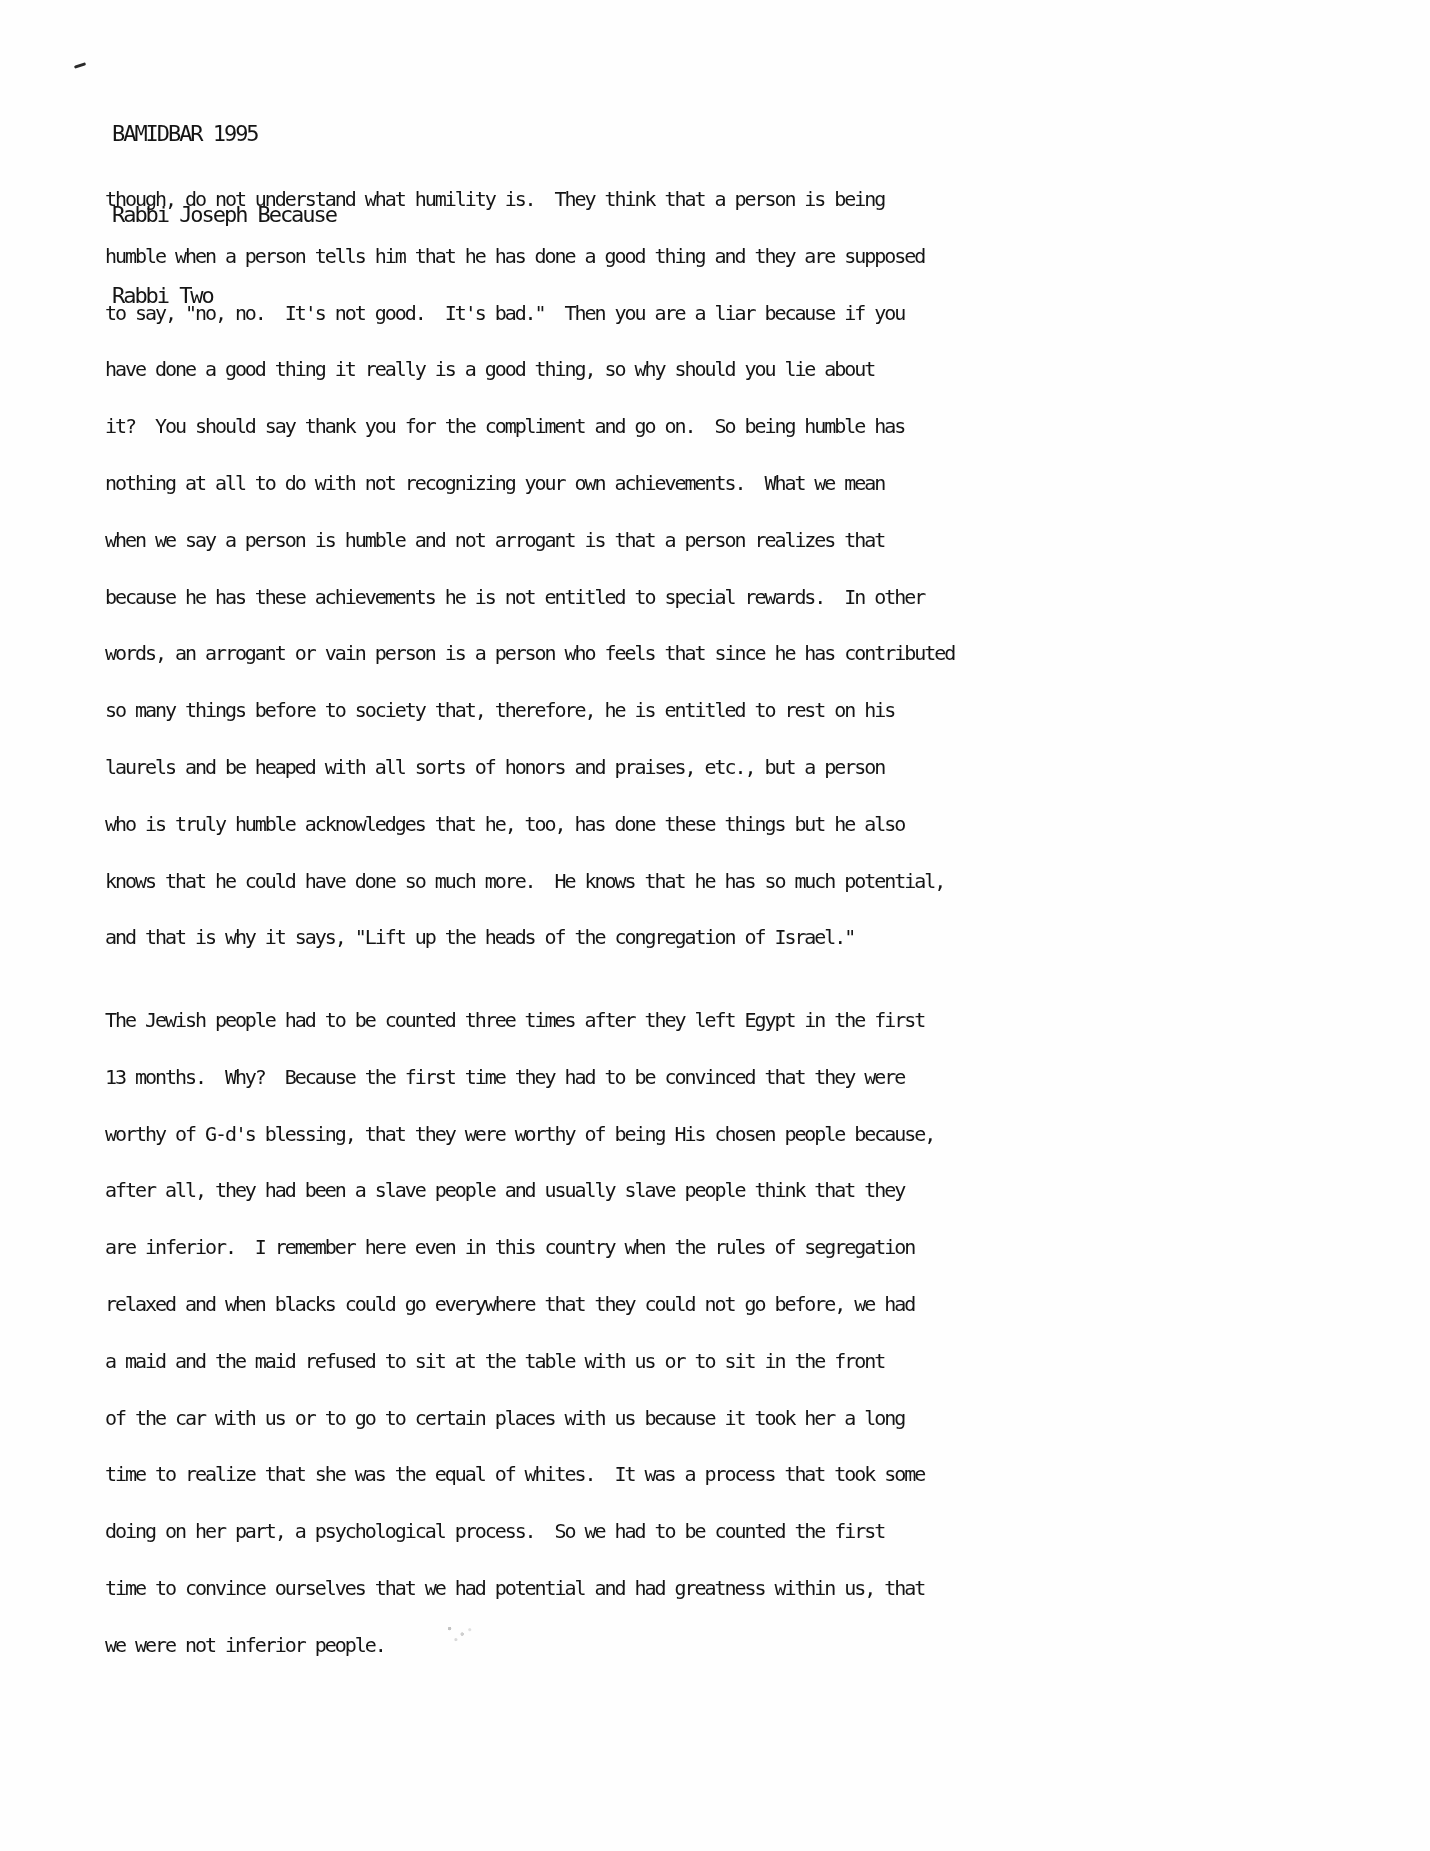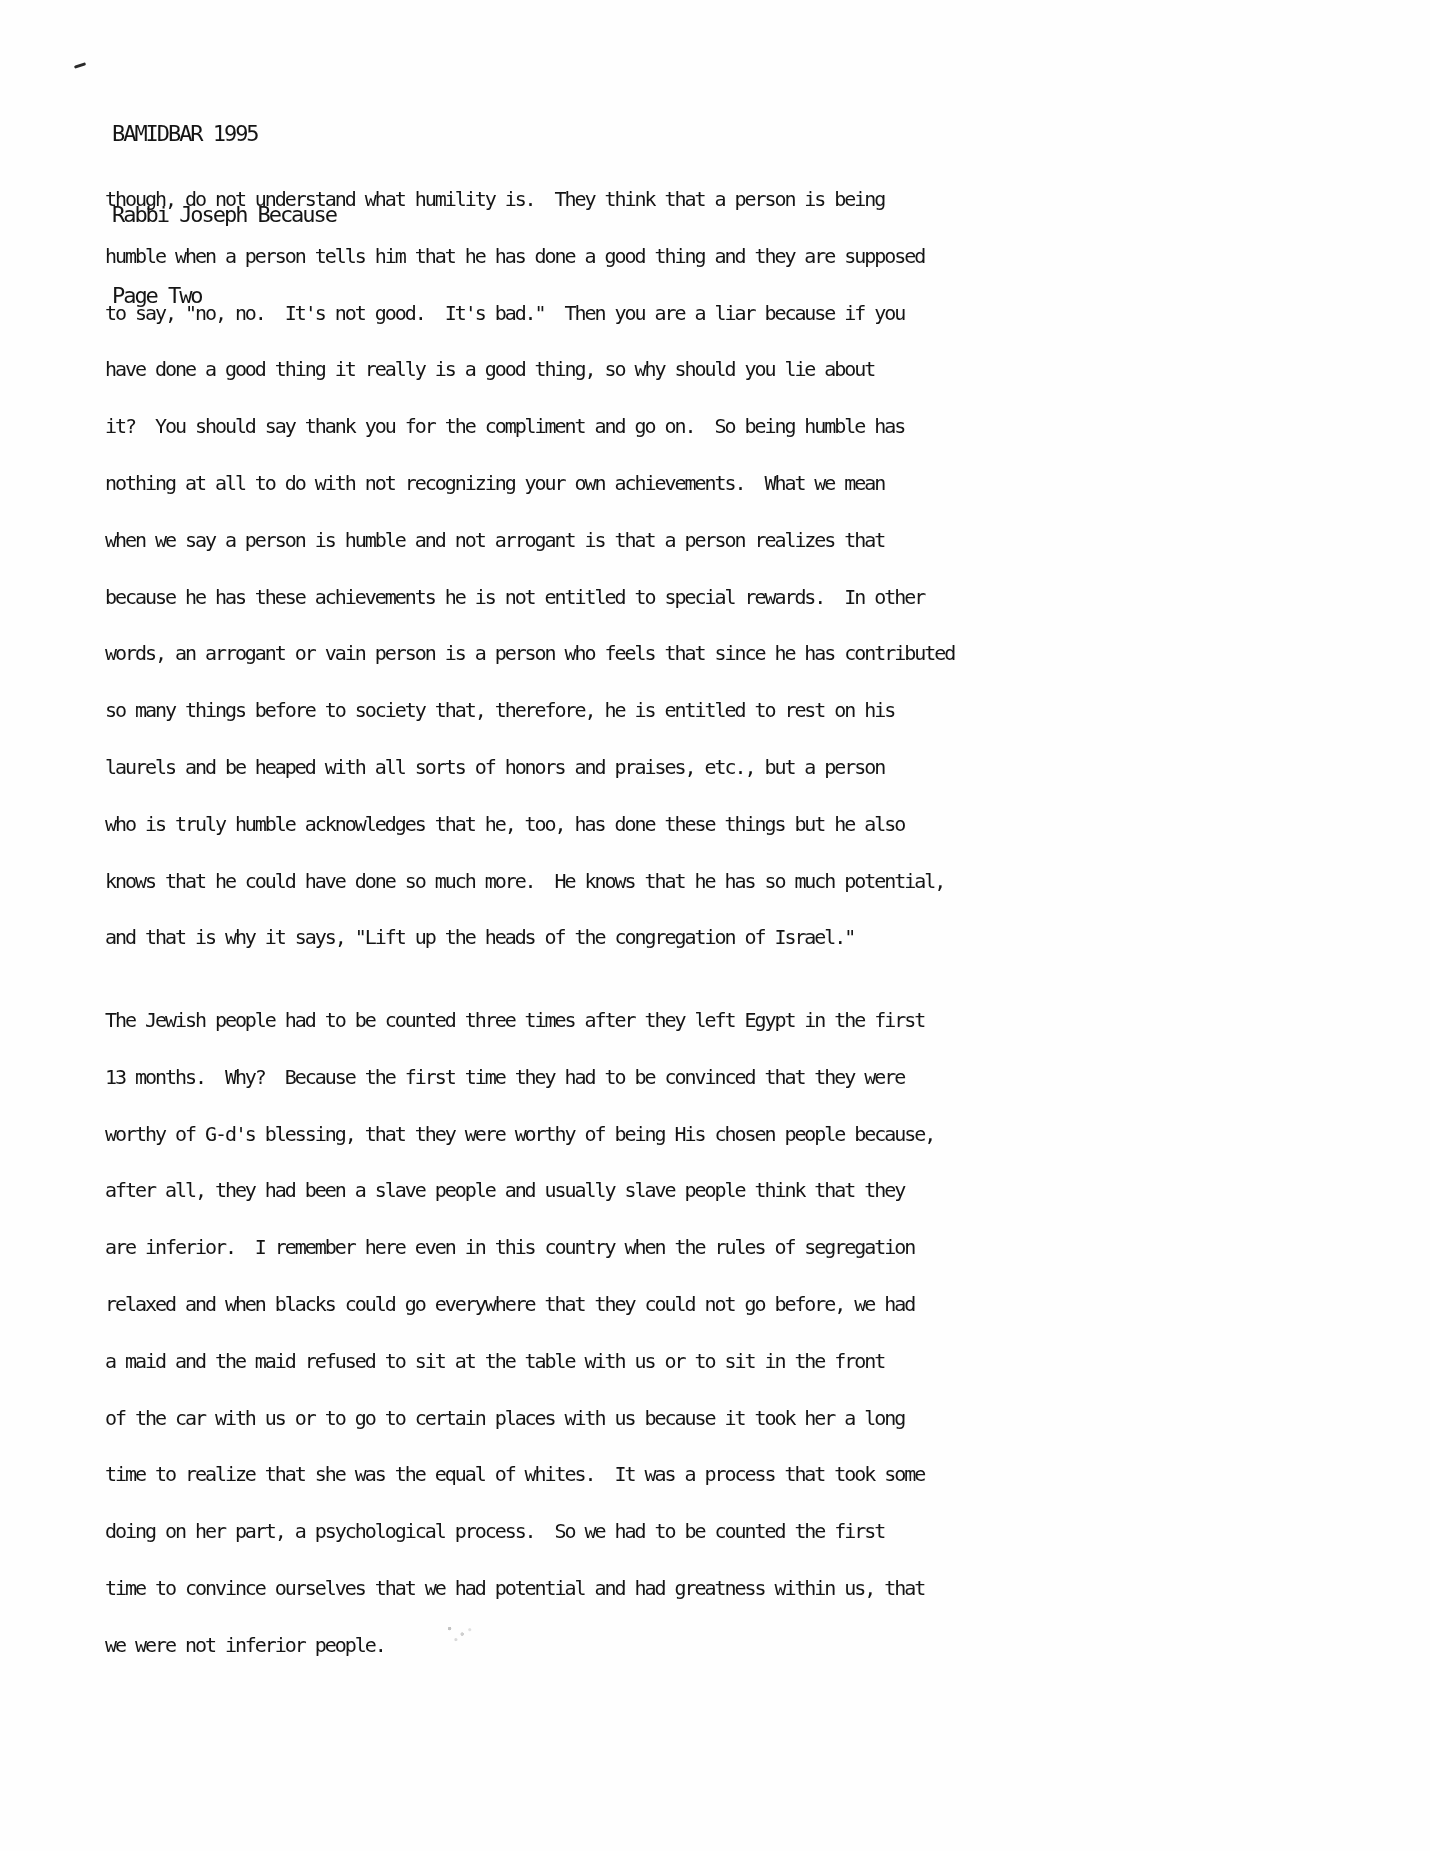--- a/index.html
+++ b/index.html
@@ -64,21 +64,21 @@
 </head>
 <body>
 
 <div class="page">
 
   <div class="pen-dash"></div>
 
   <div class="header">
     <div>BAMIDBAR 1995</div>
     <div>Rabbi Joseph Because</div>
-    <div>Page Two</div>
+    <div>Rabbi Two</div>
   </div>
 
   <div class="paragraph paragraph-1"><div class="line">though, do not understand what humility is.  They think that a person is being</div><div class="line">humble when a person tells him that he has done a good thing and they are supposed</div><div class="line">to say, "no, no.  It's not good.  It's bad."  Then you are a liar because if you</div><div class="line">have done a good thing it really is a good thing, so why should you lie about</div><div class="line">it?  You should say thank you for the compliment and go on.  So being humble has</div><div class="line">nothing at all to do with not recognizing your own achievements.  What we mean</div><div class="line">when we say a person is humble and not arrogant is that a person realizes that</div><div class="line">because he has these achievements he is not entitled to special rewards.  In other</div><div class="line">words, an arrogant or vain person is a person who feels that since he has contributed</div><div class="line">so many things before to society that, therefore, he is entitled to rest on his</div><div class="line">laurels and be heaped with all sorts of honors and praises, etc., but a person</div><div class="line">who is truly humble acknowledges that he, too, has done these things but he also</div><div class="line">knows that he could have done so much more.  He knows that he has so much potential,</div><div class="line">and that is why it says, "Lift up the heads of the congregation of Israel."</div></div>
 
   <div class="paragraph paragraph-2"><div class="line">The Jewish people had to be counted three times after they left Egypt in the first</div><div class="line">13 months.  Why?  Because the first time they had to be convinced that they were</div><div class="line">worthy of G-d's blessing, that they were worthy of being His chosen people because,</div><div class="line">after all, they had been a slave people and usually slave people think that they</div><div class="line">are inferior.  I remember here even in this country when the rules of segregation</div><div class="line">relaxed and when blacks could go everywhere that they could not go before, we had</div><div class="line">a maid and the maid refused to sit at the table with us or to sit in the front</div><div class="line">of the car with us or to go to certain places with us because it took her a long</div><div class="line">time to realize that she was the equal of whites.  It was a process that took some</div><div class="line">doing on her part, a psychological process.  So we had to be counted the first</div><div class="line">time to convince ourselves that we had potential and had greatness within us, that</div><div class="line">we were not inferior people.</div></div>
 
   <div class="scan-smudge"></div>
 
 </div>
 

